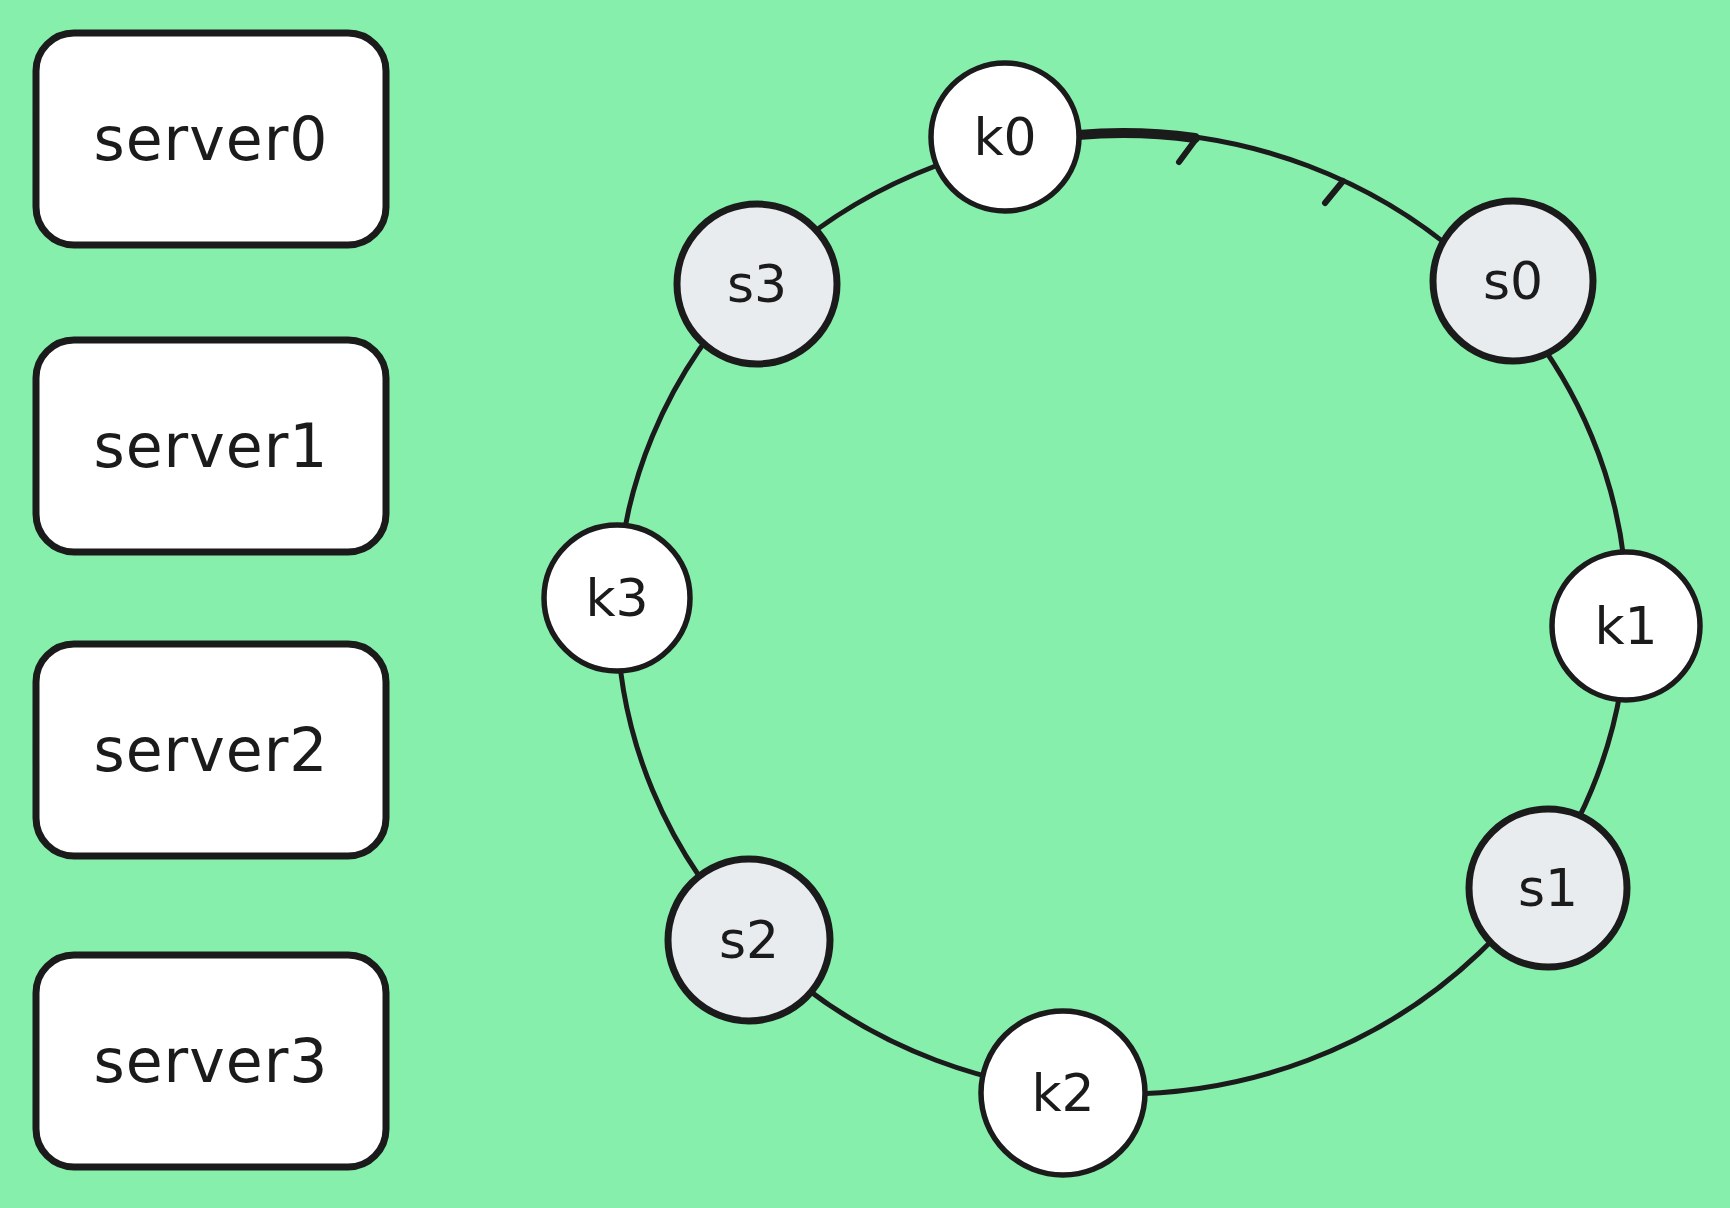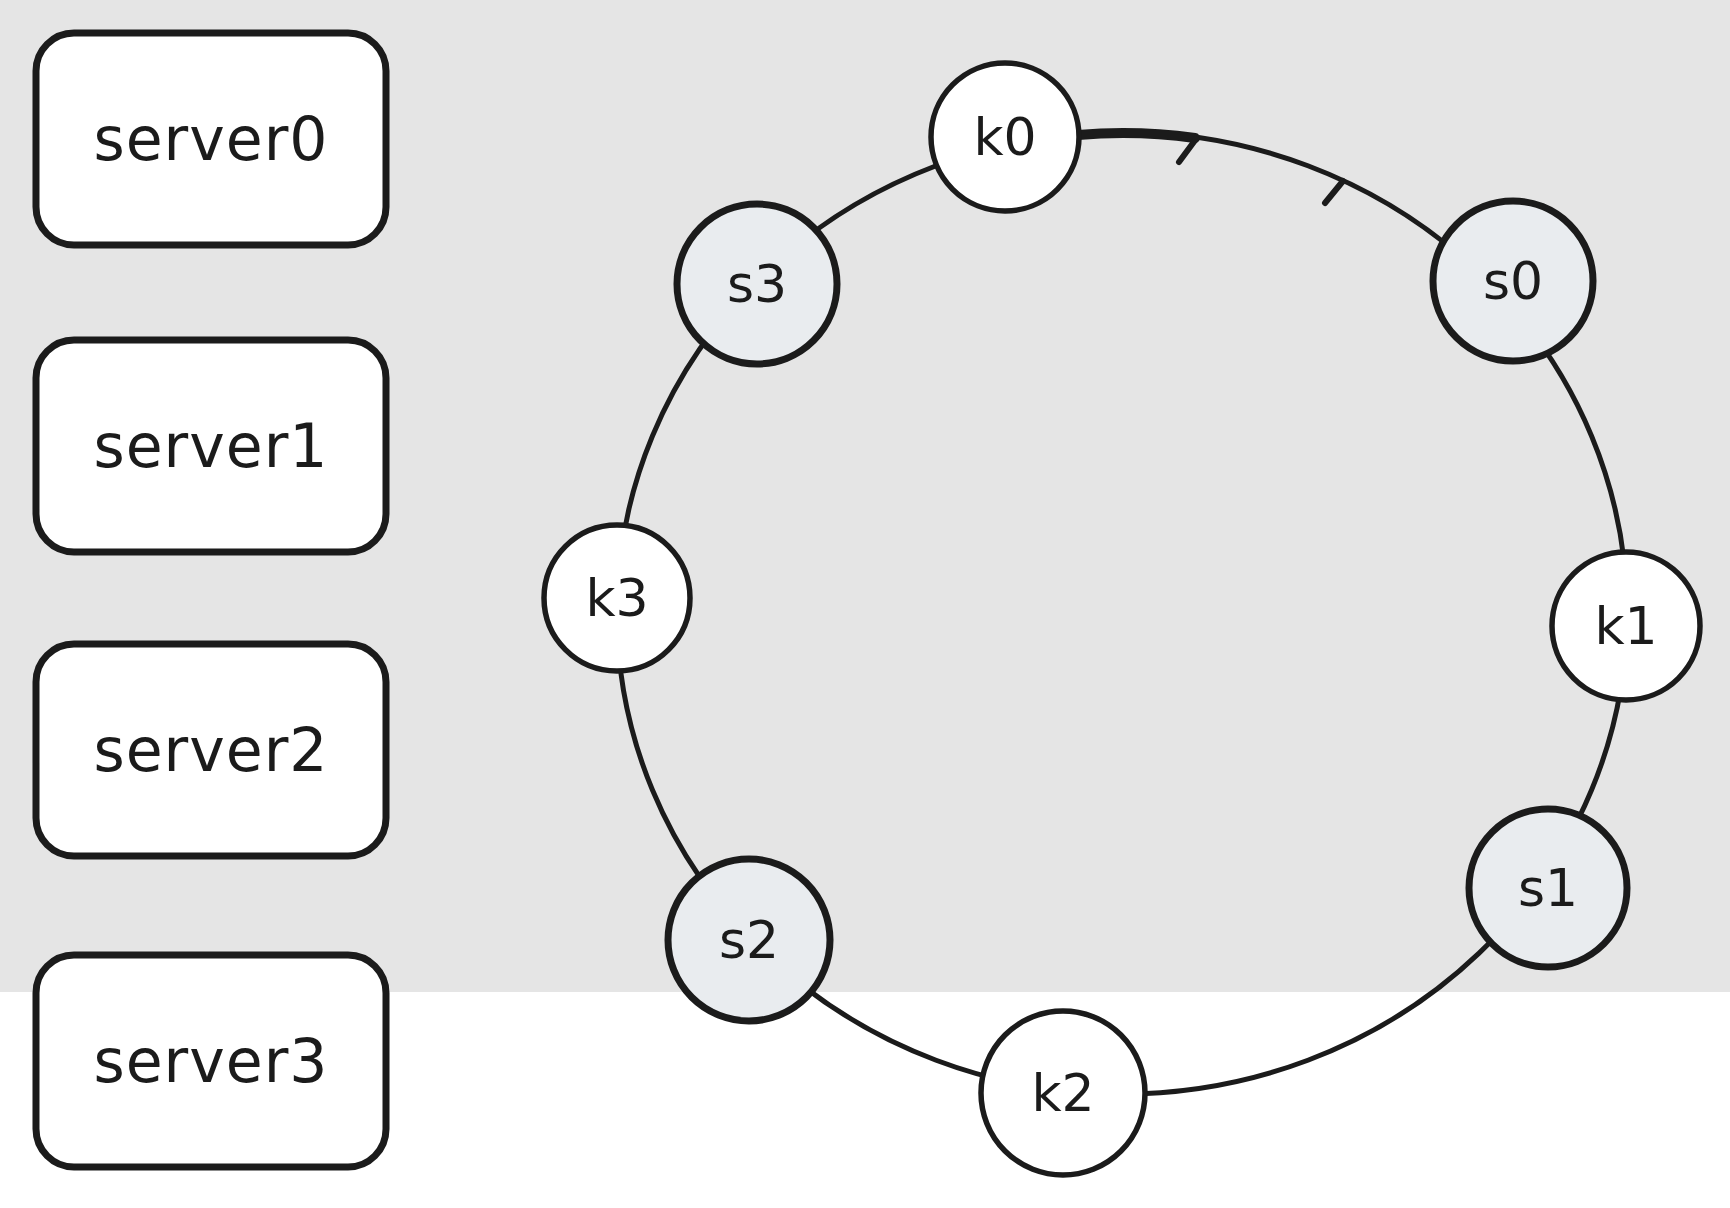--- a/index.html
+++ b/index.html
@@ -7,22 +7,22 @@
     padding: 0;
     background: #ffffff;
     width: 1730px;
     height: 1208px;
     overflow: hidden;
     font-family: "DejaVu Sans", "Liberation Sans", sans-serif;
   }
   .stage {
     position: relative;
     width: 1730px;
-    height: 992px;
-    background: #e5e5e5;
+    height: 1208px;
+    background: #86efac;
   }
   svg { display: block; }
   .box {
     fill: #ffffff;
     stroke: #1b1b1b;
     stroke-width: 7;
     stroke-linejoin: round;
   }
   .box-label {
     fill: #1b1b1b;

